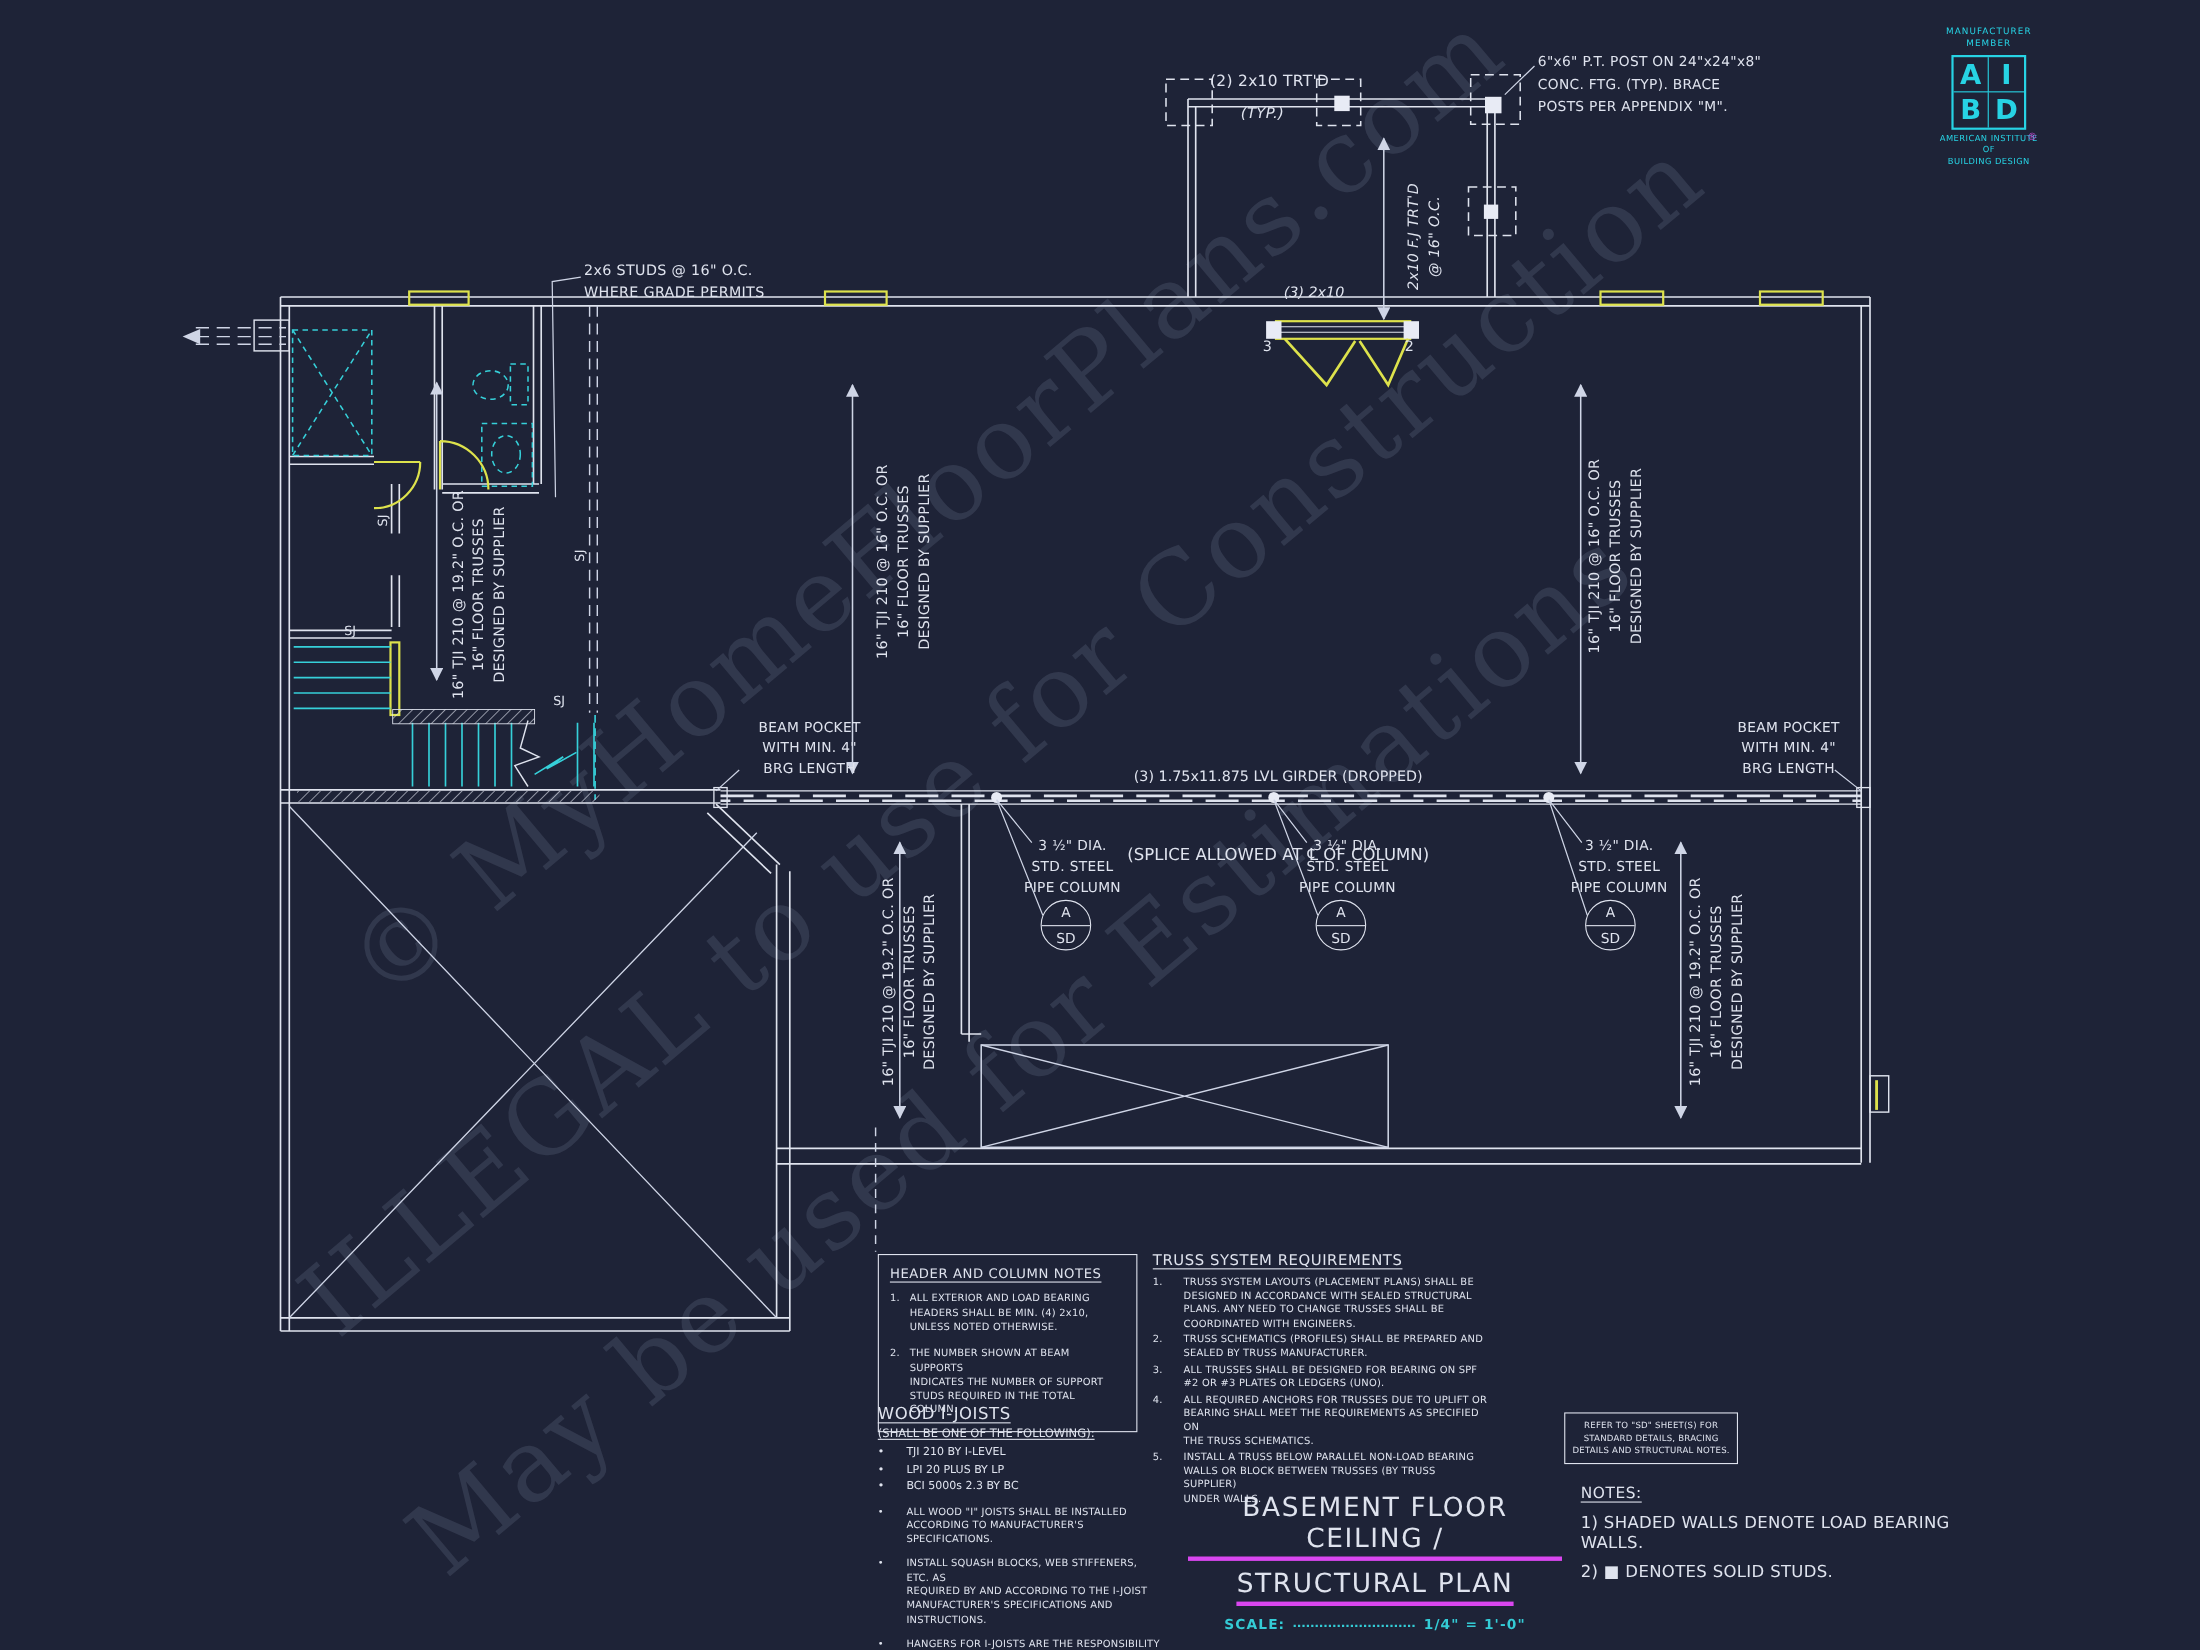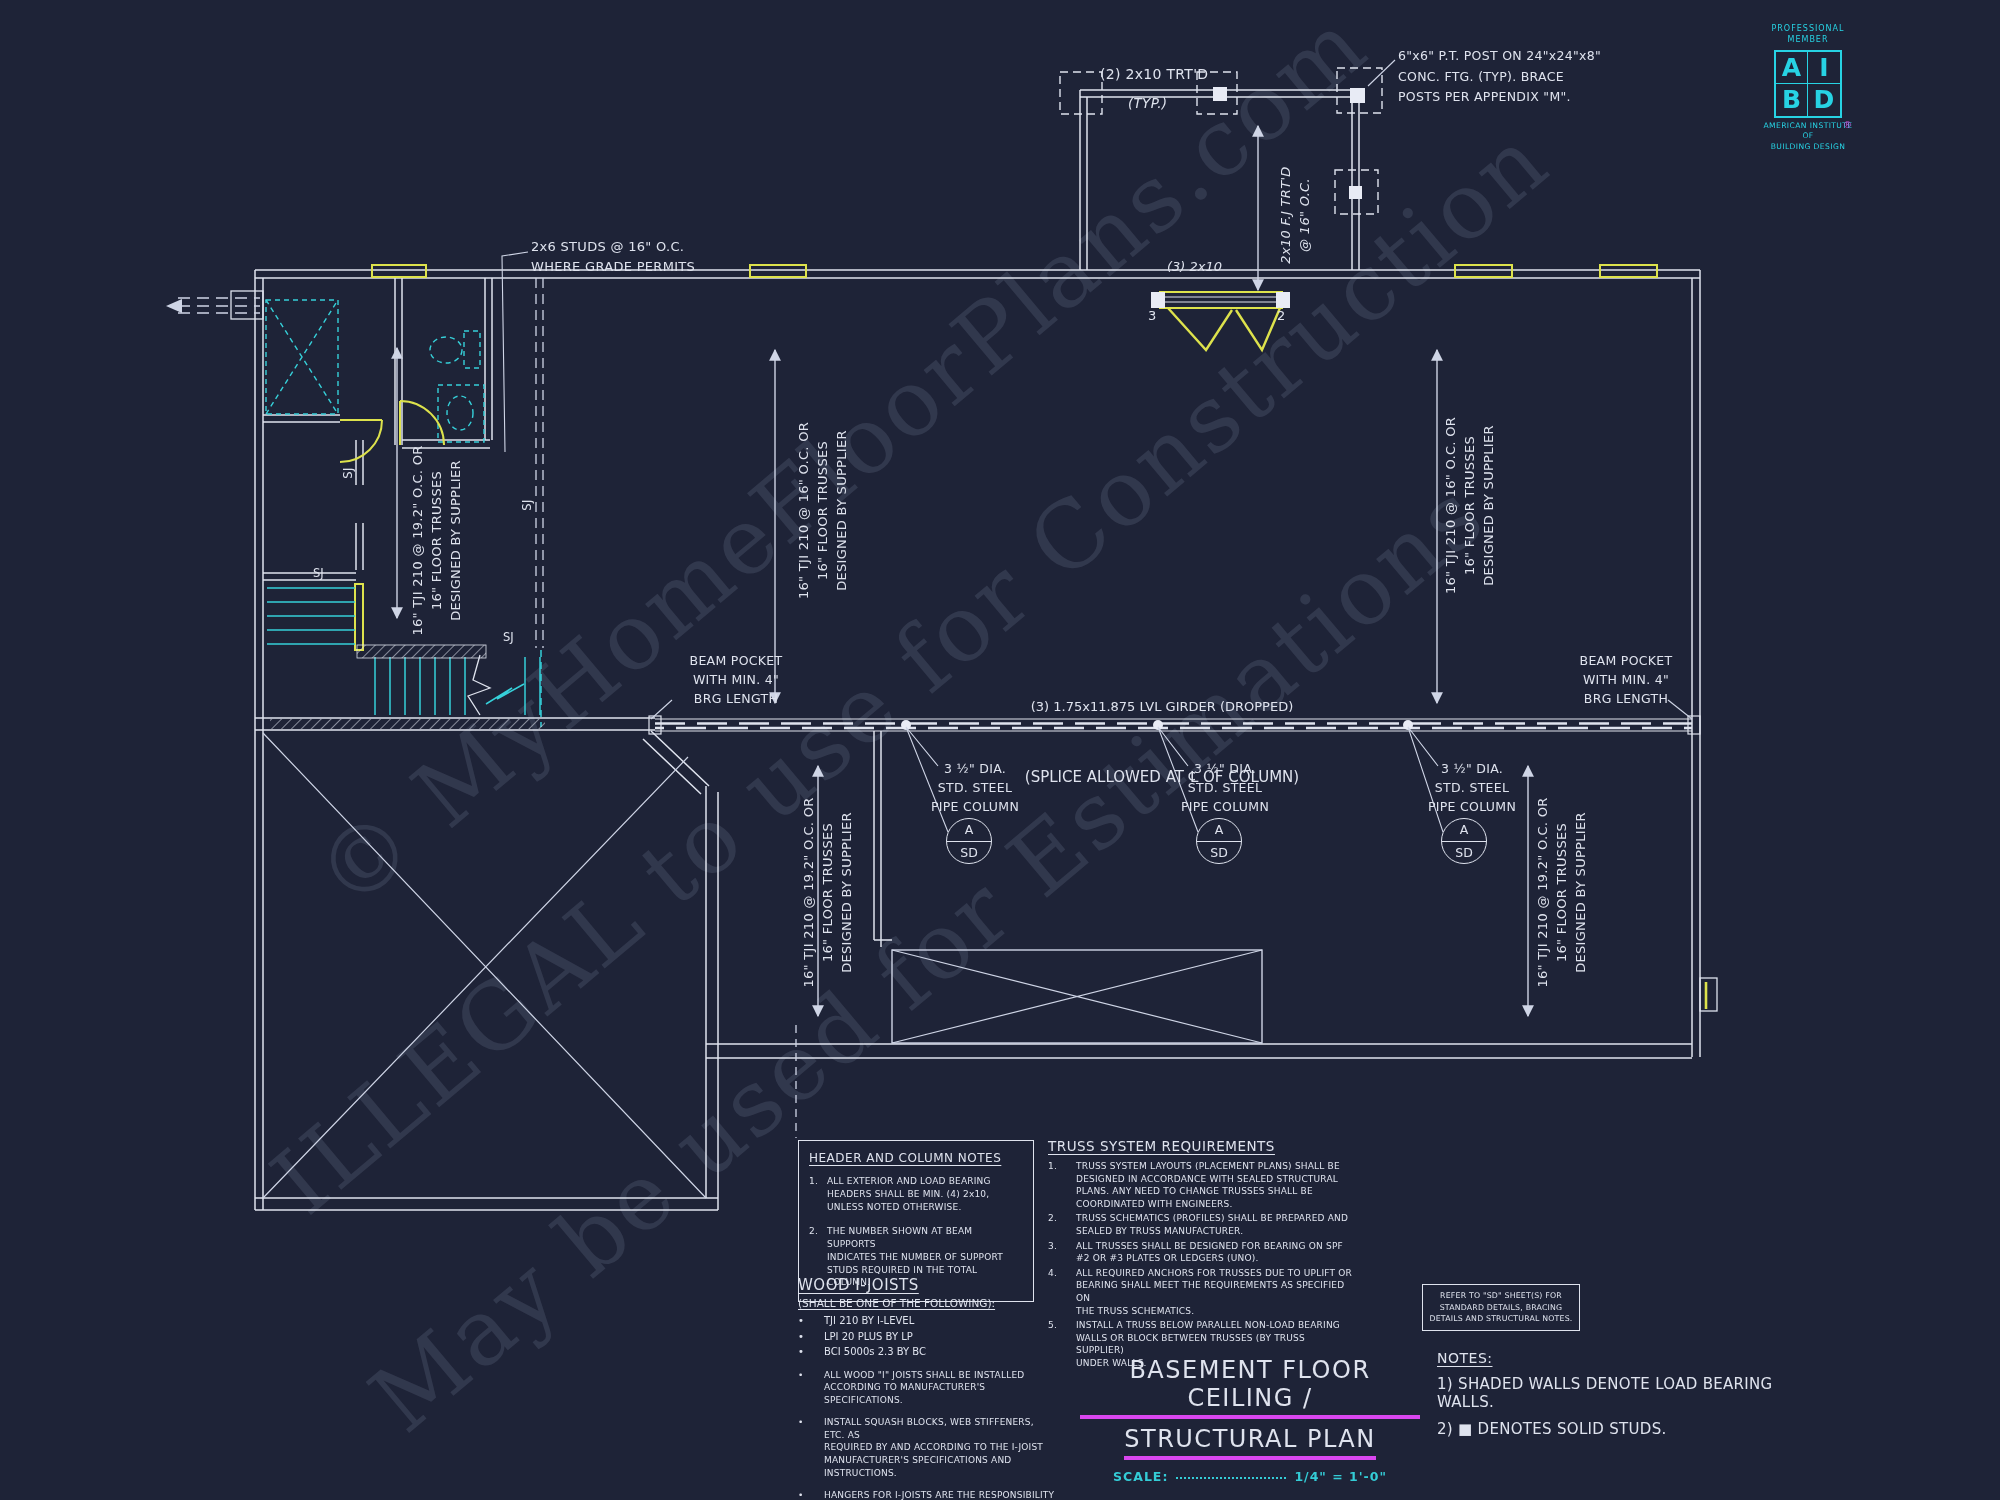--- a/index.html
+++ b/index.html
@@ -365,21 +365,21 @@
     </div>
   </div>
 
   <div class="bignotes" style="left:1437px;top:1350px;">
     <div class="h">NOTES:</div>
     <div class="it">1) SHADED WALLS DENOTE LOAD BEARING WALLS.</div>
     <div class="it">2) ■ DENOTES SOLID STUDS.</div>
   </div>
 
   <div class="logo" style="left:1742px;top:24px;">
-    <div class="pm pre">PROFESSIONAL
+    <div class="pm pre">MANUFACTURER
 MEMBER</div>
     <div class="logobox">
       <div class="c1">A</div>
       <div class="c2">I</div>
       <div class="c3">B</div>
       <div class="c4">D</div>
     </div>
     <span class="reg" style="top:96px;">®</span>
     <div class="org pre">AMERICAN INSTITUTE
 OF

